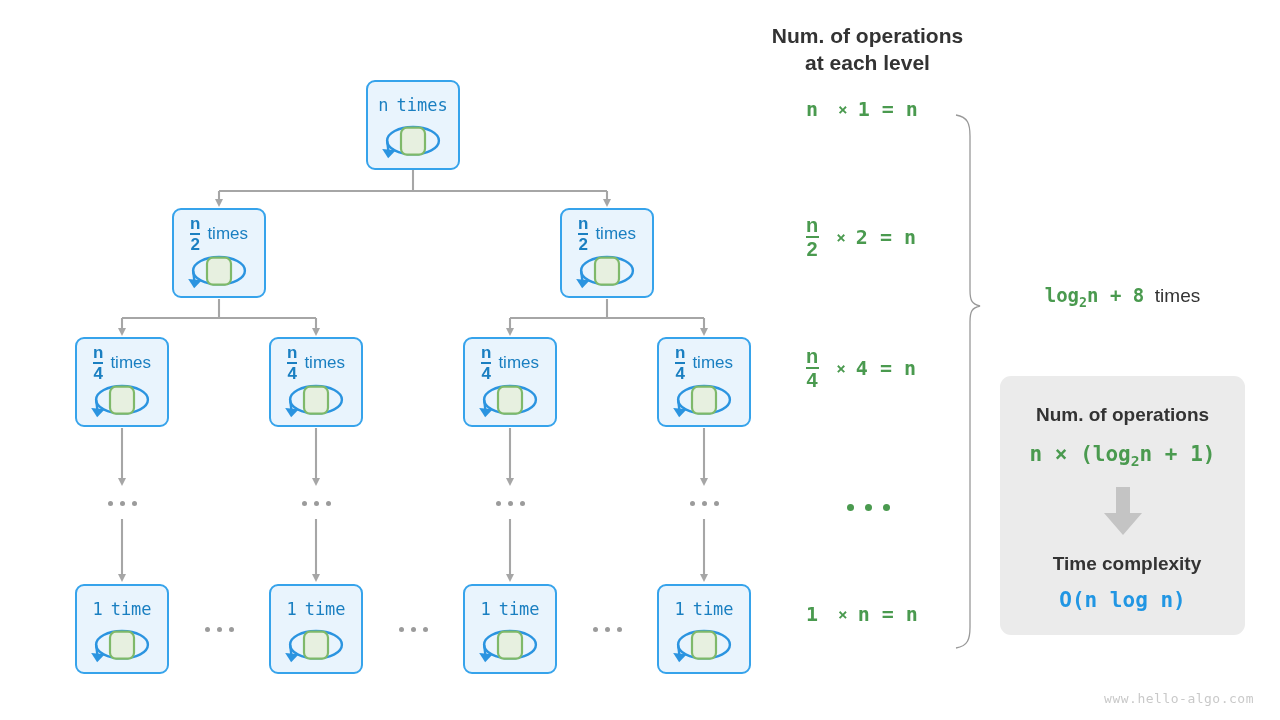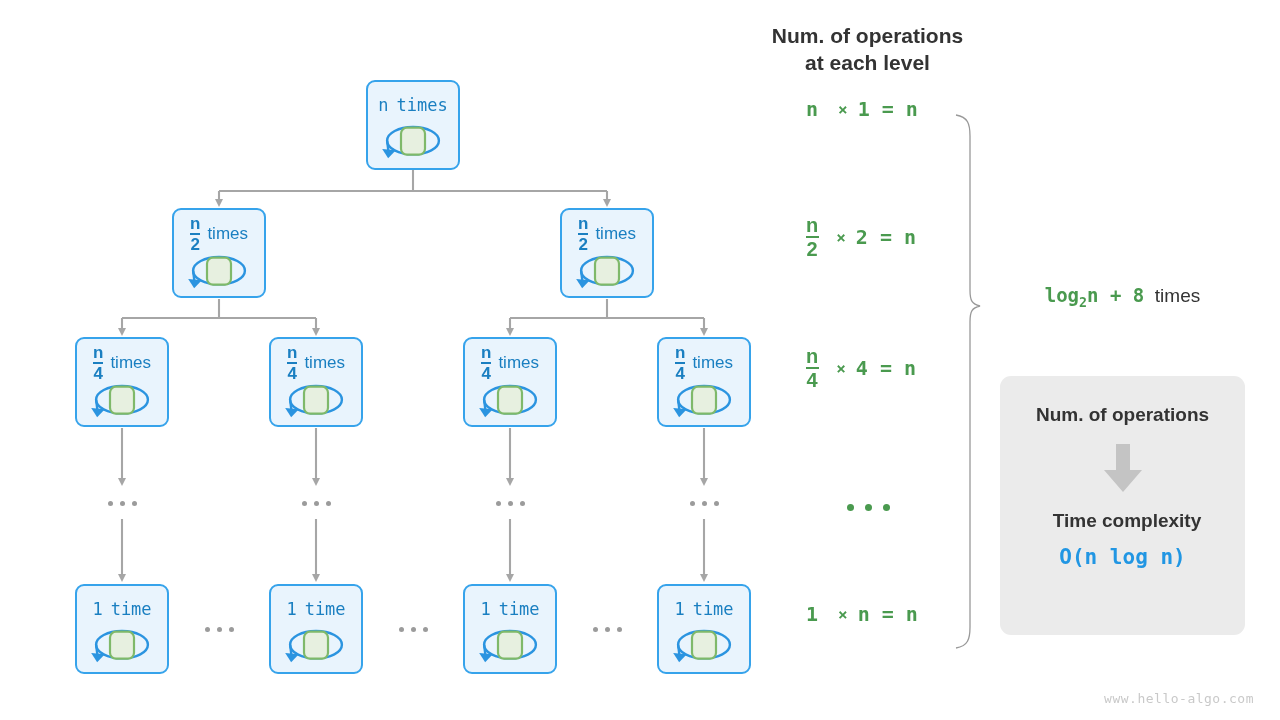--- a/index.html
+++ b/index.html
@@ -439,20 +439,23 @@
     </div>
       </div>
     </div>
 
   <div id="levels-text">
     <span class="mono"><span>log</span><sub>2</sub><span>n + 8</span></span><span>&nbsp; </span><span>times</span>
   </div>
 
   <div id="card">
     <div class="ctitle" style="margin-top:28px;">Num. of operations</div>
+    <div class="cmono" style="margin-top:16px;">
+      <span>n × (log</span><sub>2</sub><span>n + 1)</span>
+    </div>
     <svg width="46" height="52" style="margin-top:16px;">
       <path d="M16,2 L30,2 L30,28 L42,28 L23,50 L4,28 L16,28 Z" fill="#c4c4c4"></path>
     </svg>
     <div class="ctitle" style="margin-top:16px;margin-left:9px;">Time complexity</div>
     <div class="cblue" style="margin-top:13px;">O(n log n)</div>
   </div>
 
   <div id="watermark">www.hello-algo.com</div>
 
 </div>

